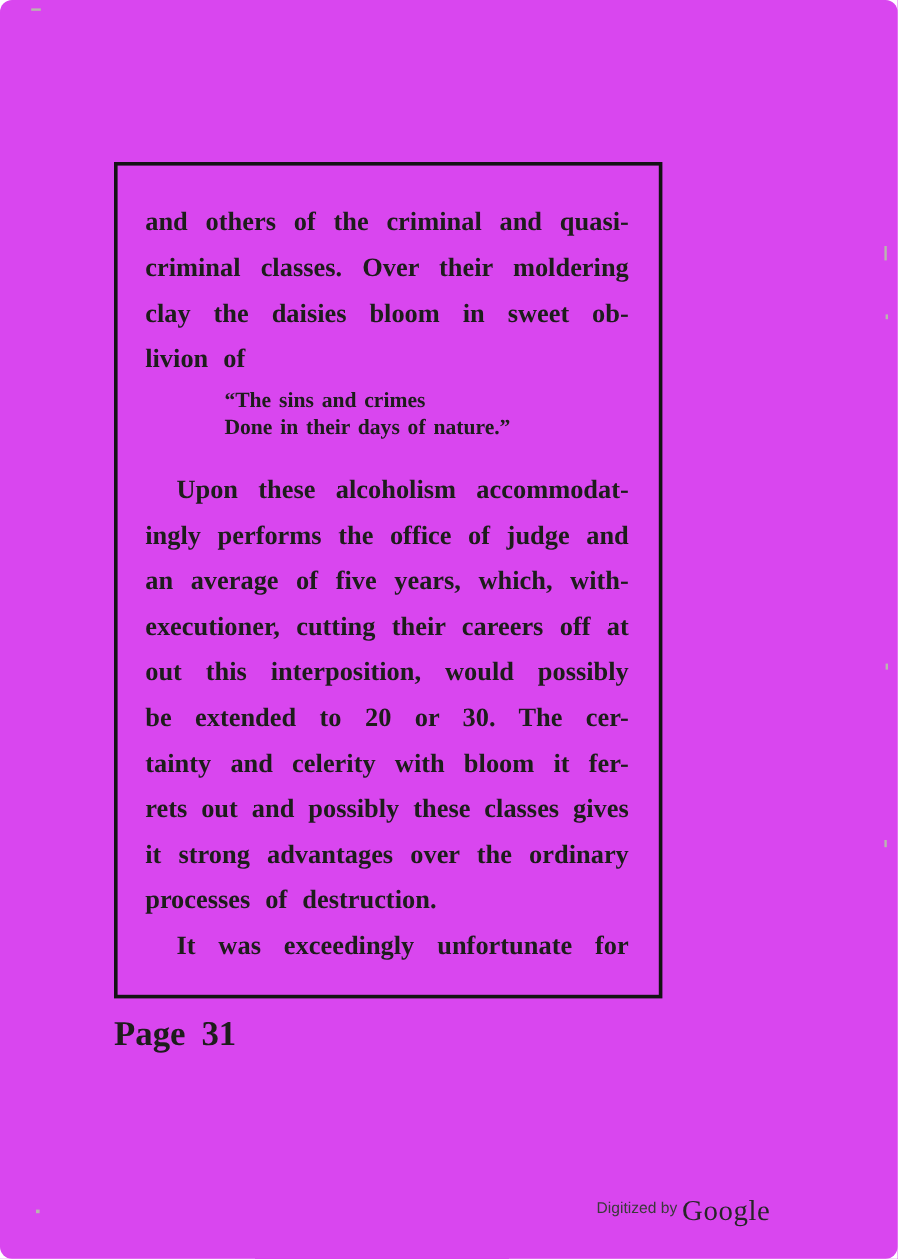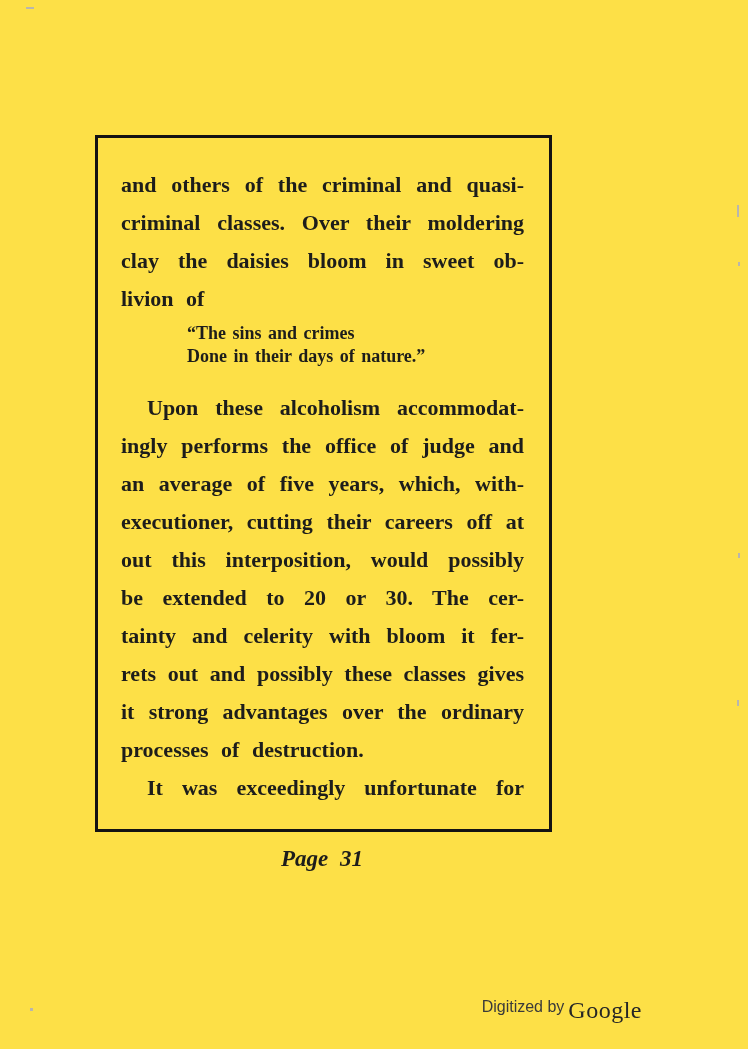--- a/index.html
+++ b/index.html
@@ -5,21 +5,22 @@
   html, body { margin: 0; padding: 0; }
   body {
     width: 748px; height: 1049px;
     background: #ffffff;
     font-family: "Liberation Serif", "DejaVu Serif", serif;
     position: relative;
     overflow: hidden;
   }
   #page {
     position: absolute; inset: 0;
-    background: #fde047;
+    background: #d946ef;
+    border-radius: 10px;
   }
   
   .frame {
     position: absolute;
     left: 95px; top: 135px;
     width: 457px; height: 697px;
     border: 3px solid #131313;
     box-sizing: border-box;
     padding: 28px 25px 0 23px;
   }
@@ -44,37 +45,36 @@
     line-height: 23px;
     font-weight: 700;
     color: #1d1d1b;
     word-spacing: 2px;
   }
   .page-number {
     position: absolute;
     top: 846px;
     left: 95px;
     width: 454px;
-    text-align: center;
-    font-size: 23px;
+    text-align: left;
+    font-size: 29px;
     font-weight: 700;
     color: #1d1d1b;
     word-spacing: 6px;
-    font-style: italic;
   }
   .footer {
     position: absolute;
     top: 997px;
     right: 106px;
     color: #2a2a2a;
     white-space: nowrap;
   }
   .footer .small {
     font-family: "Liberation Sans", sans-serif;
-    font-size: 16px;
+    font-size: 13px;
     color: #3a3a3a;
     vertical-align: 6px;
   }
   .footer .brand {
     font-size: 24px;
     letter-spacing: 0.5px;
     color: #262626;
   }
   
   .artifact {

